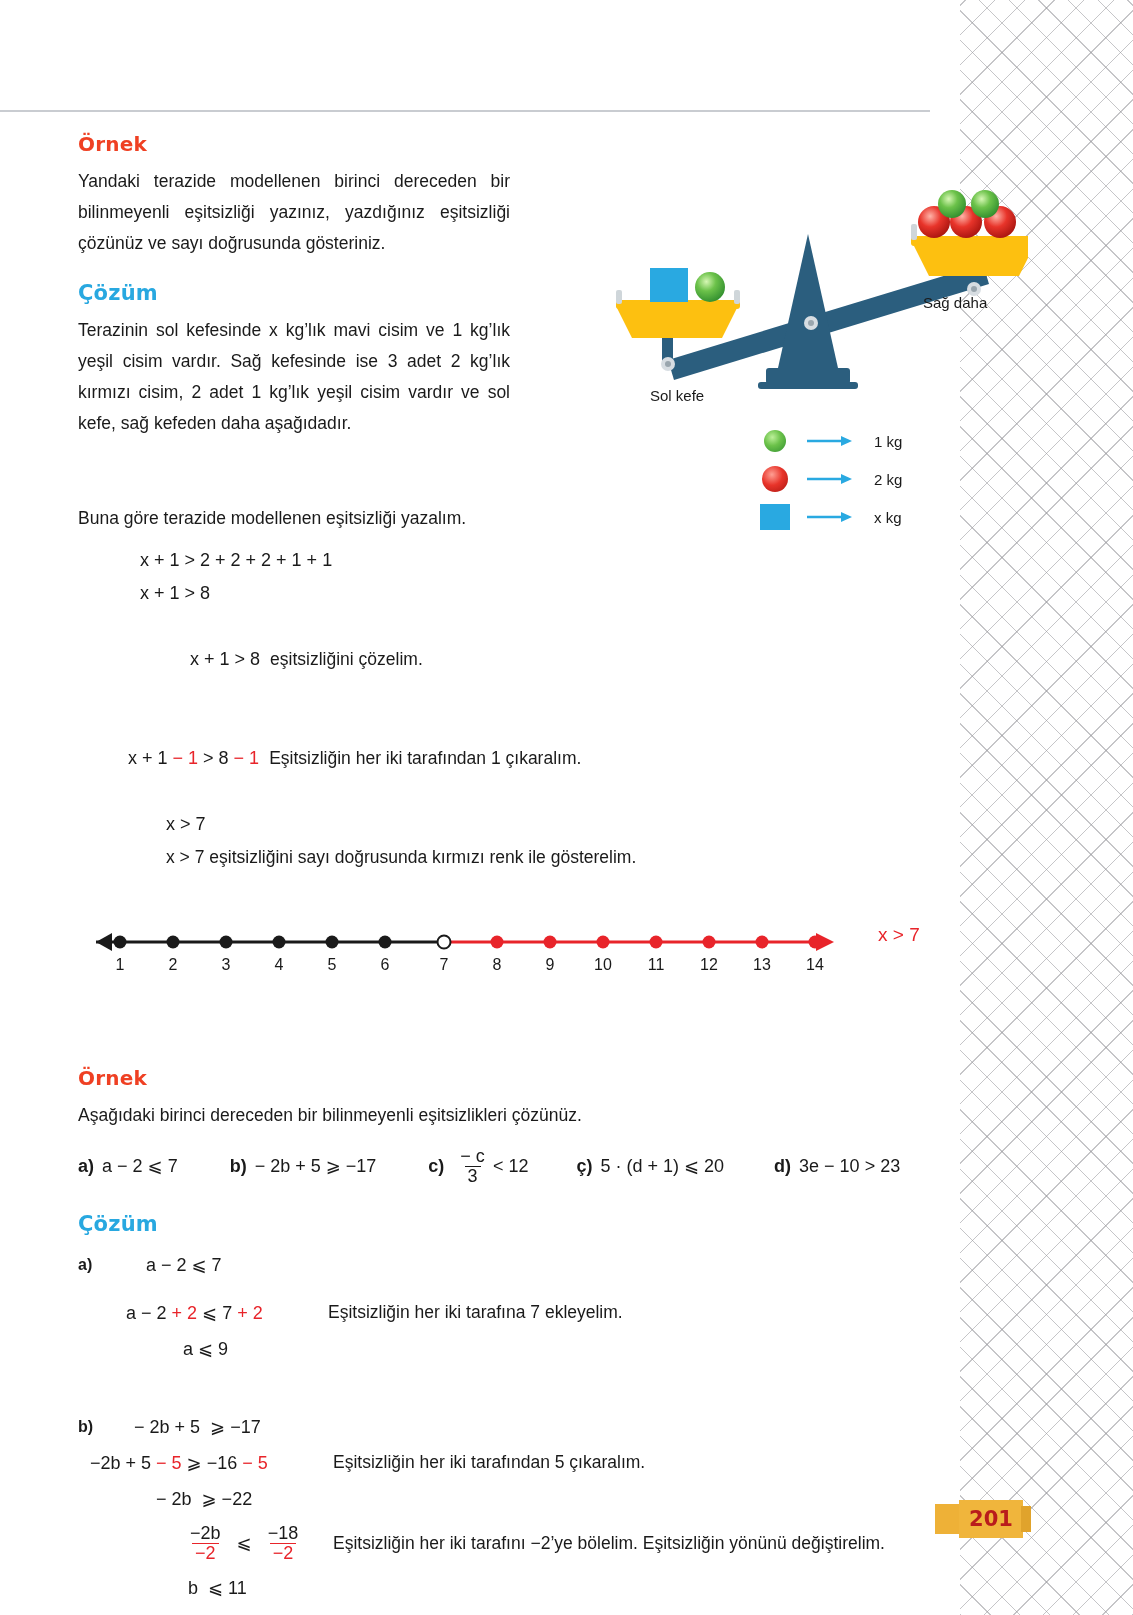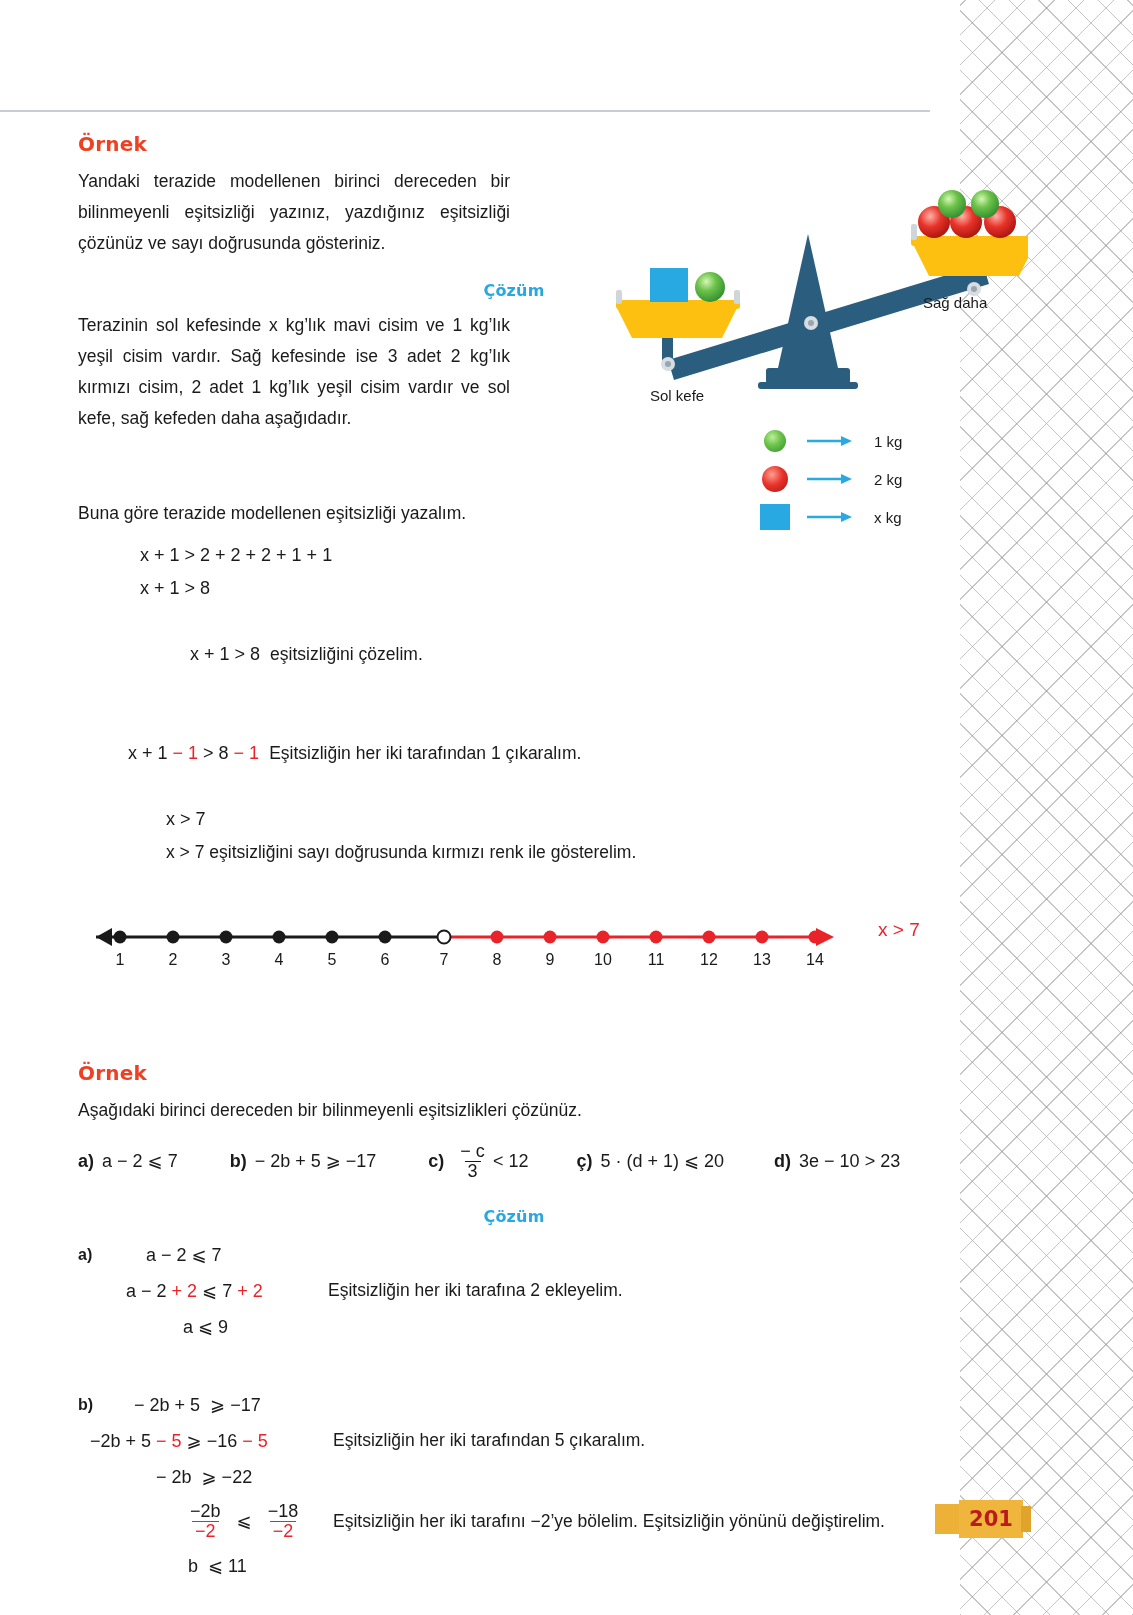--- a/index.html
+++ b/index.html
@@ -31,22 +31,22 @@
   
   #content{
     position:absolute; left:78px; top:132px; width:872px;
   }
 
   .heading-ornek{
     color:#ef4023; font-size:20px; font-weight:bold; letter-spacing:.2px;
     margin:0 0 10px 0; font-family:"DejaVu Sans", sans-serif;
   }
   .heading-cozum{
-    color:#28a8e0; font-size:16px; font-weight:bold; letter-spacing:.2px;
-    margin:0 0 10px 0; font-family:"DejaVu Sans", sans-serif;text-align:center;
+    color:#28a8e0; font-size:21px; font-weight:bold; letter-spacing:.2px;
+    margin:0 0 10px 0; font-family:"DejaVu Sans", sans-serif;
   }
 
   .para{
     font-size:17.5px; line-height:31px; text-align:justify; margin:0;
   }
   .col-left{ width:432px; }
 
   
   #scale-figure{
     position:absolute; left:530px; top:40px; width:420px; height:330px;
@@ -329,23 +329,23 @@
       </div>
     </div>
 
     <div class="heading-cozum" style="margin-top:26px">Çözüm</div>
 
     <div style="margin-top:18px">
       <div class="sol-row">
         <span class="ex-tag" style="width:60px">a)</span>
         <span class="sol-eq">a − 2 ⩽ 7</span>
       </div>
-      <div class="sol-row" style="margin-top:14px">
+      <div class="sol-row" style="margin-top:26px">
         <span class="sol-eq" style="width:250px; padding-left:48px"><span>a − 2 </span><span class="red">+ 2</span><span> ⩽ 7 </span><span class="red">+ 2</span></span>
-        <span class="sol-note">Eşitsizliğin her iki tarafına 2 ekleyelim.</span>
+        <span class="sol-note">Eşitsizliğin her iki tarafına 7 ekleyelim.</span>
       </div>
       <div class="sol-row" style="margin-top:14px">
         <span class="sol-eq" style="padding-left:105px">a ⩽ 9</span>
       </div>
     </div>
 
     <div style="margin-top:56px">
       <div class="sol-row">
         <span class="ex-tag" style="width:48px">b)</span>
         <span class="sol-eq">− 2b + 5  ⩾ −17</span>

